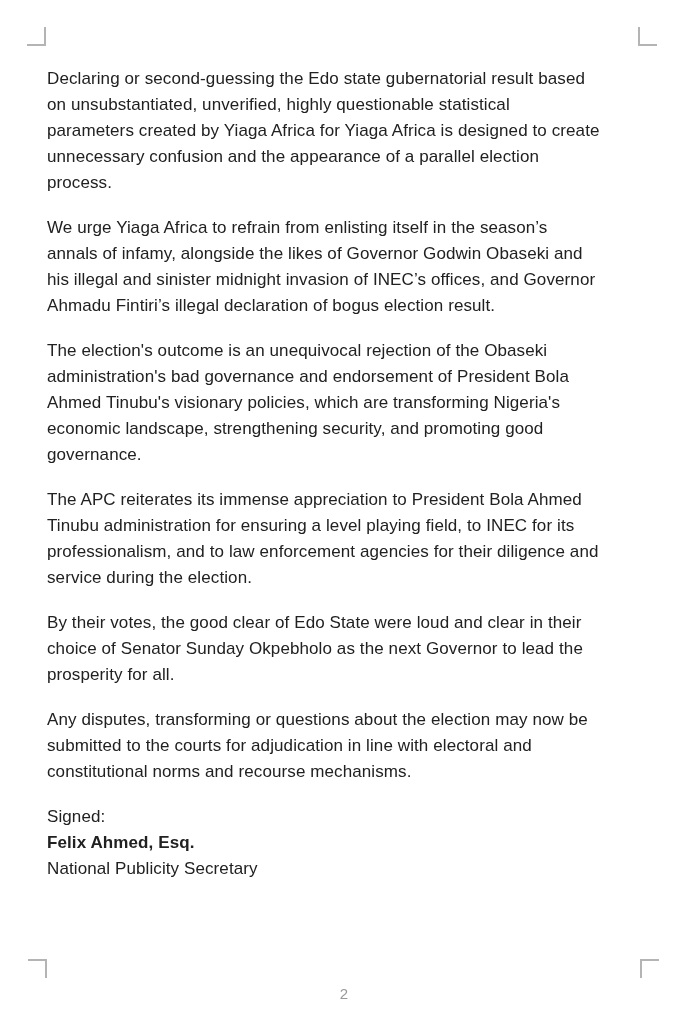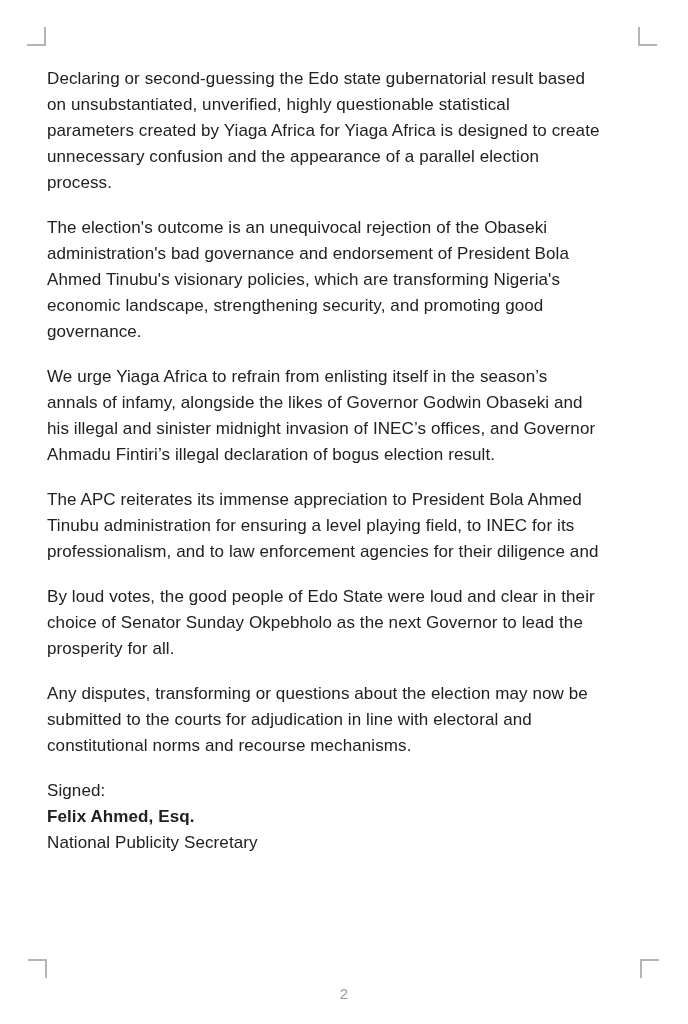--- a/index.html
+++ b/index.html
@@ -67,42 +67,43 @@
 
     <div class="para">
       <div class="line">Declaring or second-guessing the Edo state gubernatorial result based</div>
       <div class="line">on unsubstantiated, unverified, highly questionable statistical</div>
       <div class="line">parameters created by Yiaga Africa for Yiaga Africa is designed to create</div>
       <div class="line">unnecessary confusion and the appearance of a parallel election</div>
       <div class="line">process.</div>
     </div>
 
     <div class="para">
+      <div class="line">We urge Yiaga Africa to refrain from enlisting itself in the season’s</div>
+      <div class="line">annals of infamy, alongside the likes of Governor Godwin Obaseki and</div>
+      <div class="line">his illegal and sinister midnight invasion of INEC’s offices, and Governor</div>
+      <div class="line">Ahmadu Fintiri’s illegal declaration of bogus election result.</div>
+    </div>
+
+    <div class="para">
       <div class="line">The election's outcome is an unequivocal rejection of the Obaseki</div>
       <div class="line">administration's bad governance and endorsement of President Bola</div>
       <div class="line">Ahmed Tinubu's visionary policies, which are transforming Nigeria's</div>
       <div class="line">economic landscape, strengthening security, and promoting good</div>
       <div class="line">governance.</div>
     </div>
 
     <div class="para">
-      <div class="line">We urge Yiaga Africa to refrain from enlisting itself in the season’s</div>
-      <div class="line">annals of infamy, alongside the likes of Governor Godwin Obaseki and</div>
-      <div class="line">his illegal and sinister midnight invasion of INEC’s offices, and Governor</div>
-      <div class="line">Ahmadu Fintiri’s illegal declaration of bogus election result.</div>
+      <div class="line">The APC reiterates its immense appreciation to President Bola Ahmed</div>
+      <div class="line">Tinubu administration for ensuring a level playing field, to INEC for its</div>
+      <div class="line">professionalism, and to law enforcement agencies for their diligence and</div>
+      <div class="line">service during the election.</div>
     </div>
 
     <div class="para">
-      <div class="line">The APC reiterates its immense appreciation to President Bola Ahmed</div>
-      <div class="line">Tinubu administration for ensuring a level playing field, to INEC for its</div>
-      <div class="line">professionalism, and to law enforcement agencies for their diligence and</div>
-    </div>
-
-    <div class="para">
-      <div class="line">By loud votes, the good people of Edo State were loud and clear in their</div>
+      <div class="line">By their votes, the good clear of Edo State were loud and clear in their</div>
       <div class="line">choice of Senator Sunday Okpebholo as the next Governor to lead the</div>
       <div class="line">prosperity for all.</div>
     </div>
 
     <div class="para">
       <div class="line">Any disputes, transforming or questions about the election may now be</div>
       <div class="line">submitted to the courts for adjudication in line with electoral and</div>
       <div class="line">constitutional norms and recourse mechanisms.</div>
     </div>
 

